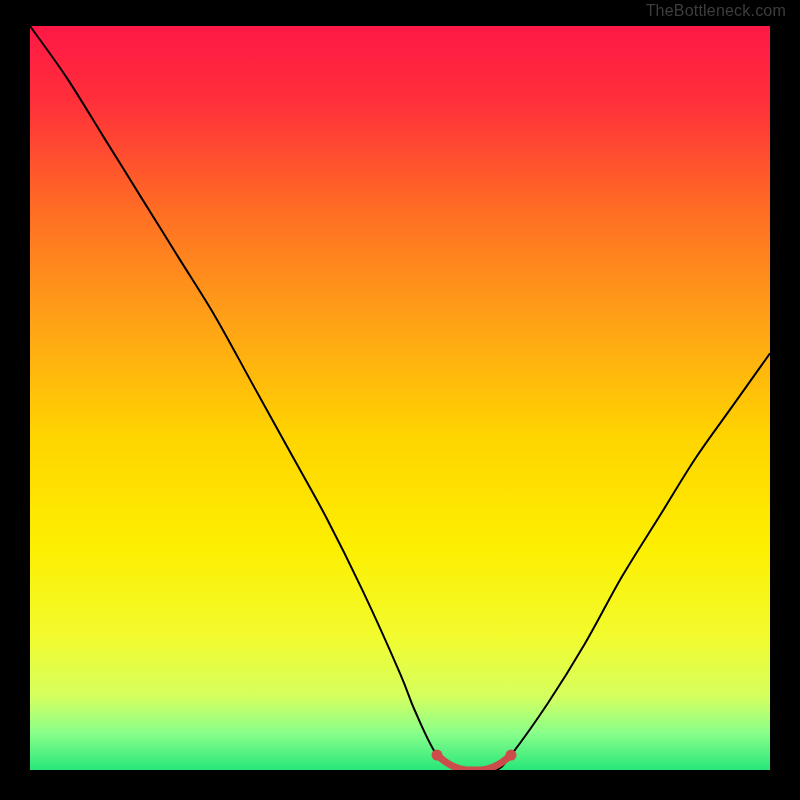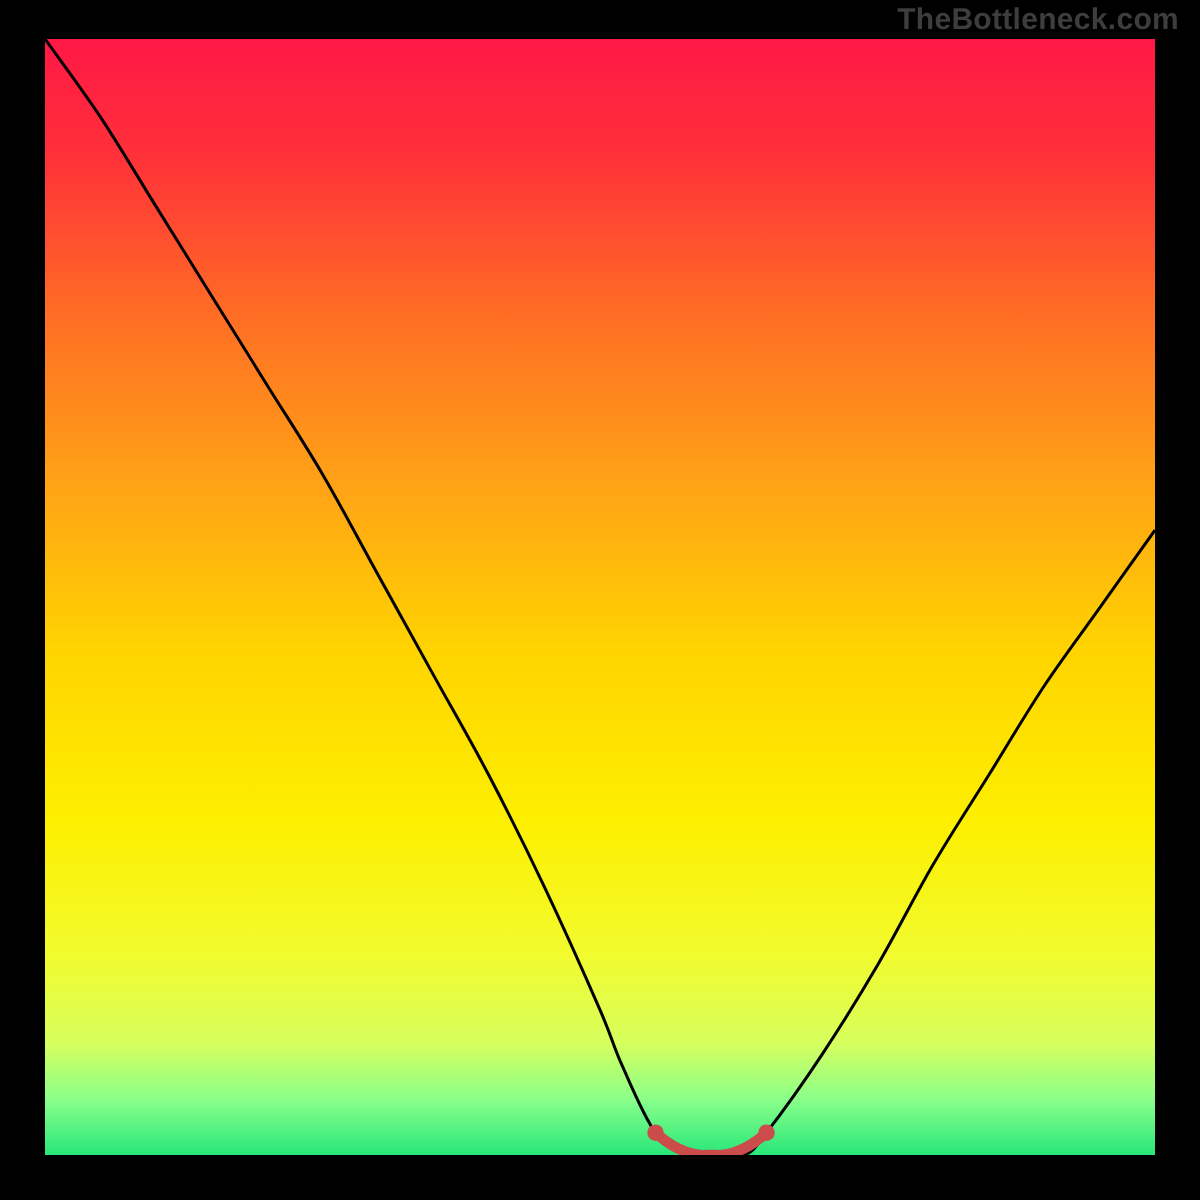--- a/index.html
+++ b/index.html
@@ -17,22 +17,22 @@
     left: 0;
     width: 800px;
     height: 800px;
     background: #000;
   }
   .attribution {
     position: absolute;
     top: 2px;
     right: 14px;
     color: #3d3d3d;
-    font-size: 20px;
-    font-weight: bold;
+    font-size: 16px;
+    font-weight: normal;
     letter-spacing: 0.2px;
   }
   .plot {
     position: absolute;
     top: 26px;
     left: 30px;
     width: 740px;
     height: 744px;
   }
   svg {

